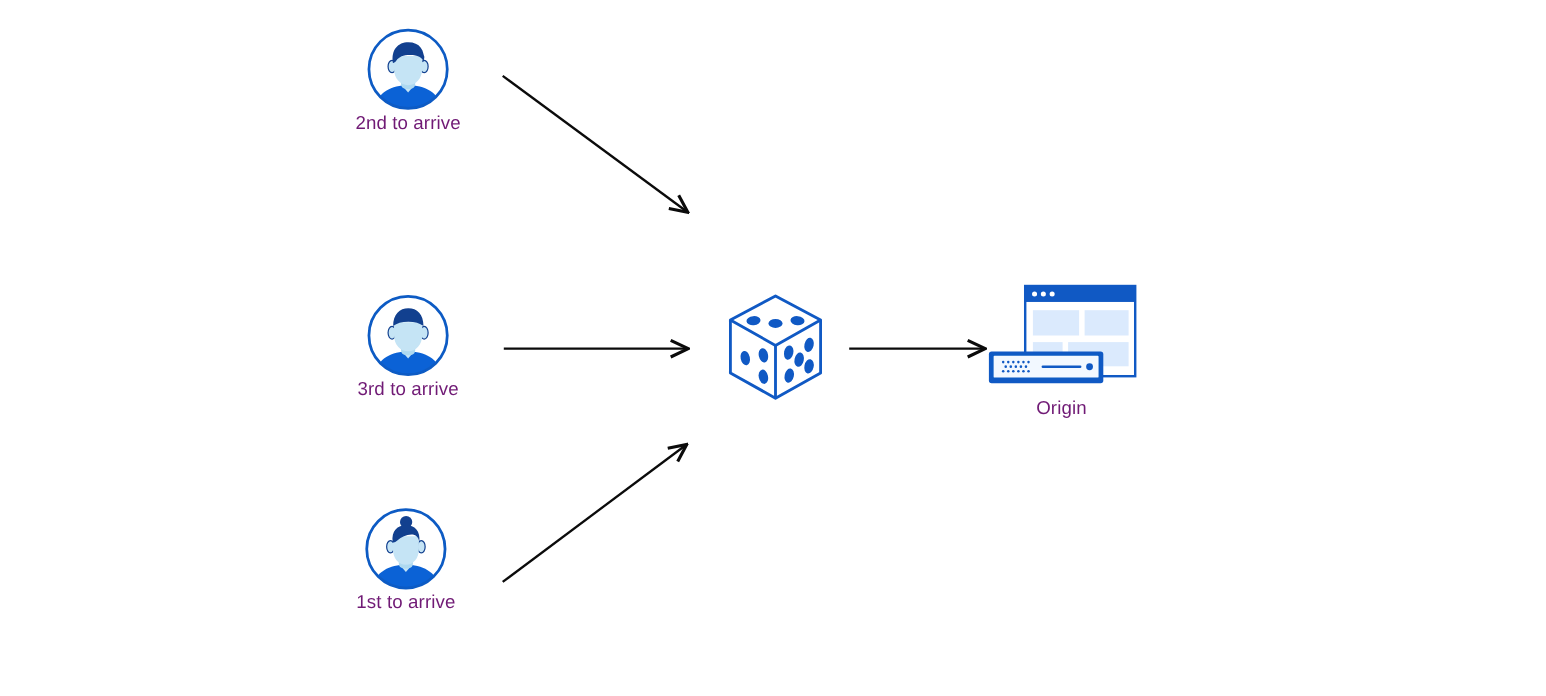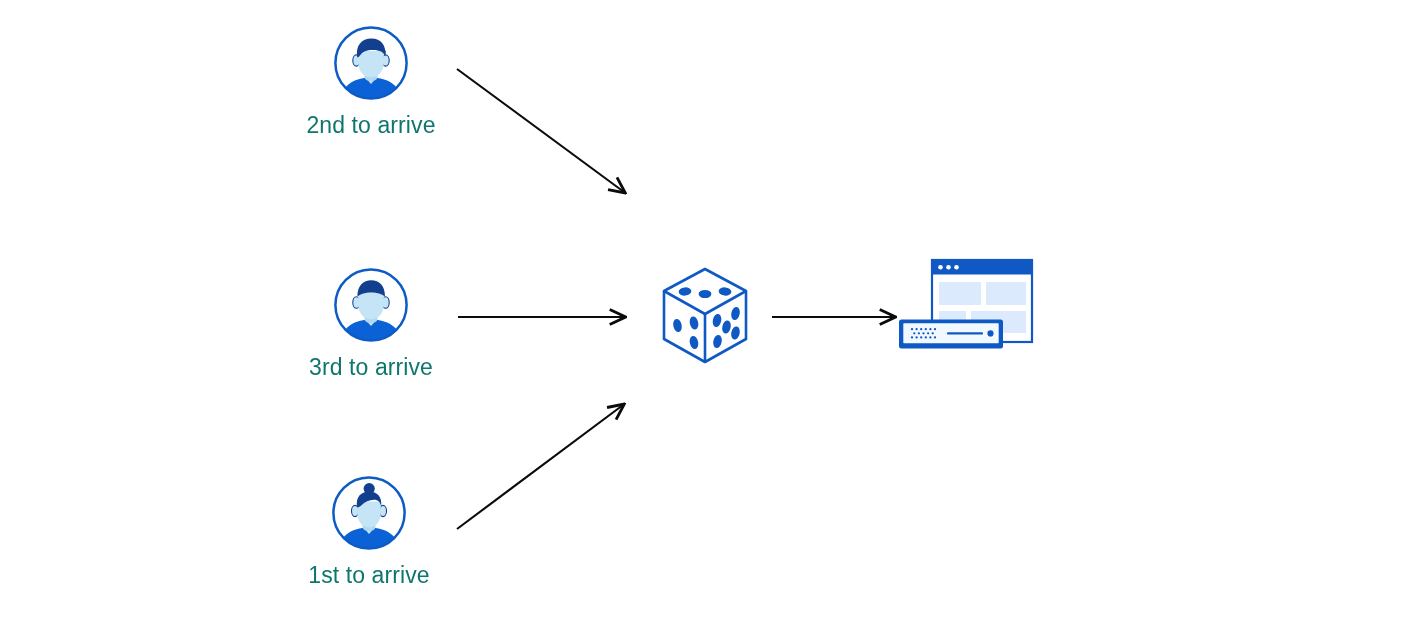--- a/index.html
+++ b/index.html
@@ -24,23 +24,23 @@
     width: 150px;
     text-align: center;
   }
   .avatar-wrap {
     width: 78px;
     height: 78px;
     margin: 0 auto;
     display: block;
   }
   .node-label {
-    margin-top: 10px;
-    font-size: 23px;
-    color: #0f766e;
+    margin-top: 0;
+    font-size: 17px;
+    color: #701a75;
     font-family: "Liberation Sans", sans-serif;
     letter-spacing: 0.1px;
     line-height: 1.2;
     white-space: nowrap;
   }
   .origin-node {
     width: 220px;
     text-align: center;
   }
   .origin-wrap {
@@ -128,21 +128,21 @@
         <ellipse cx="53.6" cy="36.5" rx="3.6" ry="5.8" fill="#c5e4f5" stroke="#12408f" stroke-width="1.1"></ellipse>
         <path d="M26.2 27 L51.8 27 L51.8 38.5 C51.8 47.4 46.1 53.4 39 53.4 C31.9 53.4 26.2 47.4 26.2 38.5 Z" fill="#c5e4f5"></path>
 
         <path d="M25.4 30.4 C25.4 19.6 31.4 14.2 39.2 14.2 C47.2 14.2 53.0 19.6 53.0 30.4 C49.6 27.6 45.2 26.4 39.2 26.4 C33.2 26.4 28.8 27.6 25.4 30.4 Z" fill="#12408f"></path>
       </g>
       <circle cx="39" cy="39" r="35.6" fill="none" stroke="#0d5bc4" stroke-width="2.5"></circle>
     </svg>
     <div class="node-label">3rd to arrive</div>
   </div>
 
-  <div class="node avatar-node" style="left:294px; top:474px;">
+  <div class="node avatar-node" style="left:294px; top:460px;">
     <svg class="avatar-wrap" viewBox="0 0 78 78">
       <defs>
         <clipPath id="clipC">
             <circle cx="39" cy="39" r="35.6"></circle>
           </clipPath>
       </defs>
       <circle cx="39" cy="39" r="35.6" fill="#ffffff"></circle>
       <g clip-path="url(#clipC)">
         <path d="M8 78 C9 60.5 23.5 53.5 39 53.5 C54.5 53.5 69 60.5 70 78 Z" fill="#0b62d6"></path>
         <path d="M32.5 52.5 L39 60 L45.5 52.5 L45.5 49 L32.5 49 Z" fill="#c5e4f5"></path>
@@ -226,15 +226,16 @@
             <circle cx="26.6" cy="81.4" r="1.15"></circle>
           <circle cx="31.2" cy="81.4" r="1.15"></circle>
             <circle cx="35.8" cy="81.4" r="1.15"></circle>
           <circle cx="40.4" cy="81.4" r="1.15"></circle>
             <circle cx="45" cy="81.4" r="1.15"></circle>
         </g>
         <line x1="58" y1="77.4" x2="92" y2="77.4" stroke="#1059c4" stroke-width="2.2" stroke-linecap="round"></line>
         <circle cx="100.5" cy="77.4" r="3.1" fill="#1059c4"></circle>
       </g>
     </svg>
+    <div class="node-label">Origin</div>
   </div>
 
 </div>
 
 </body></html>

